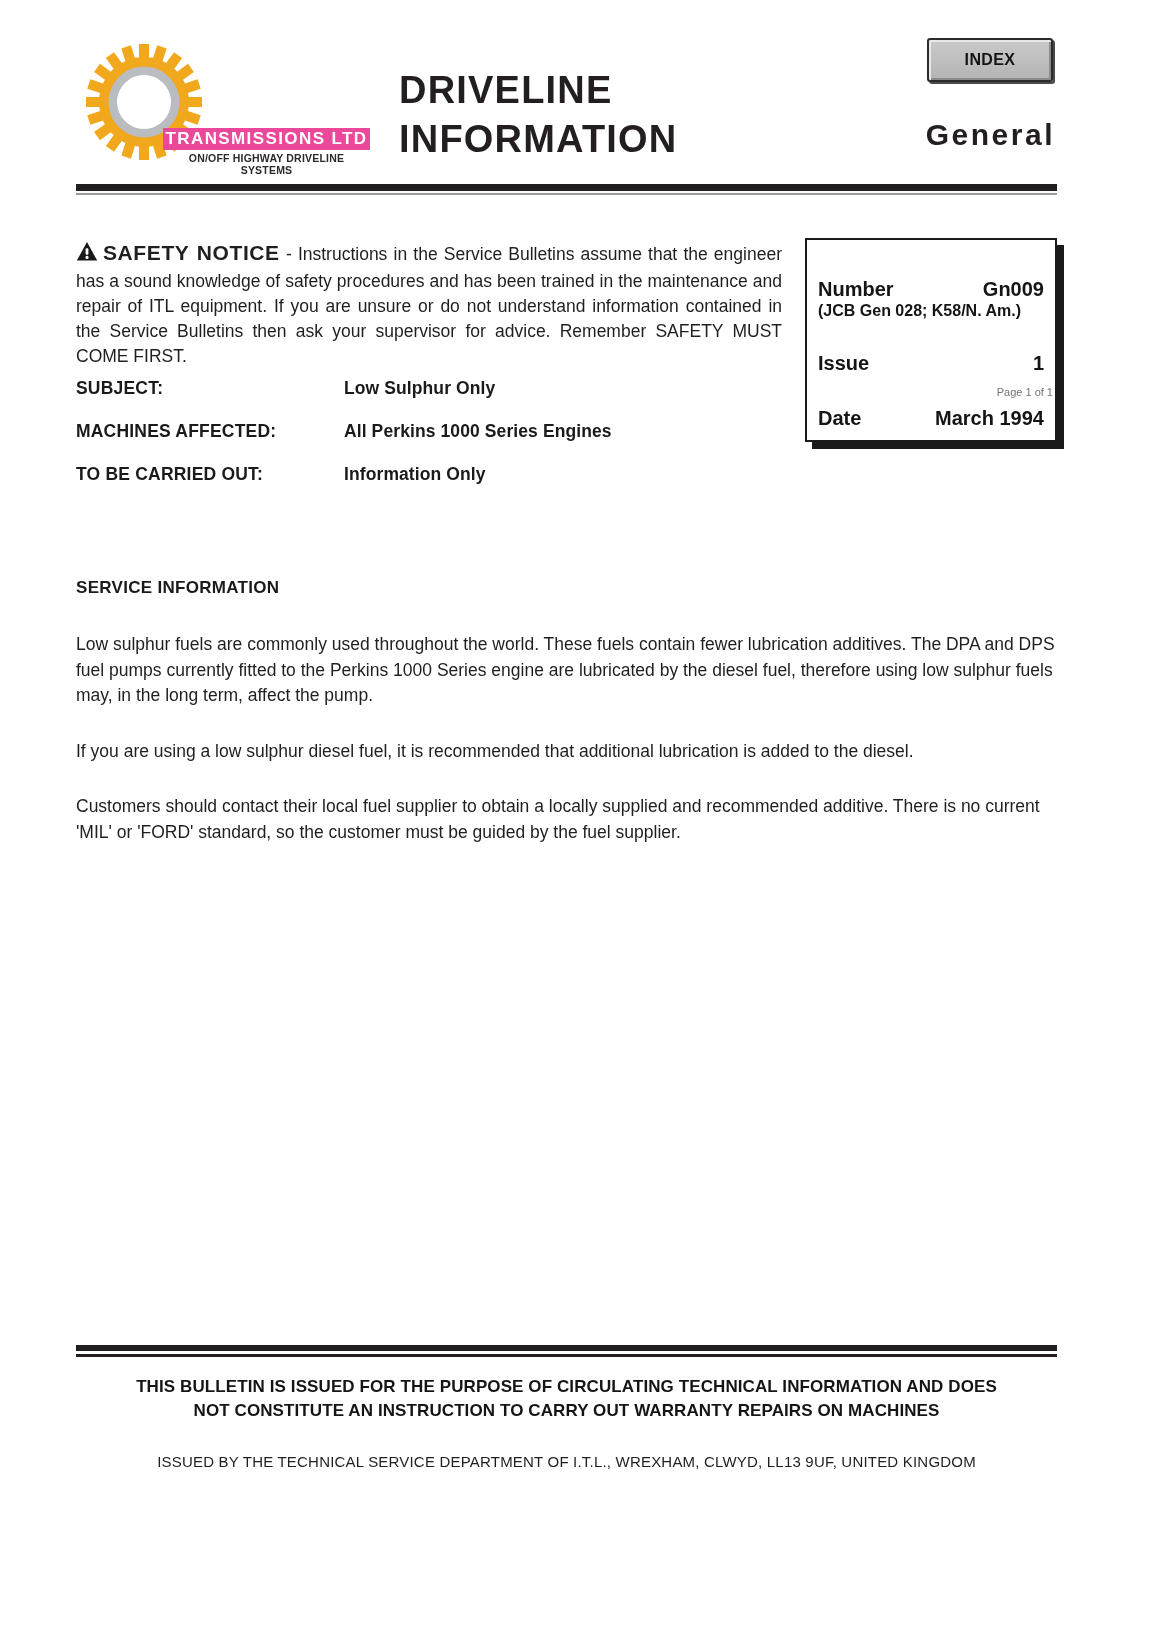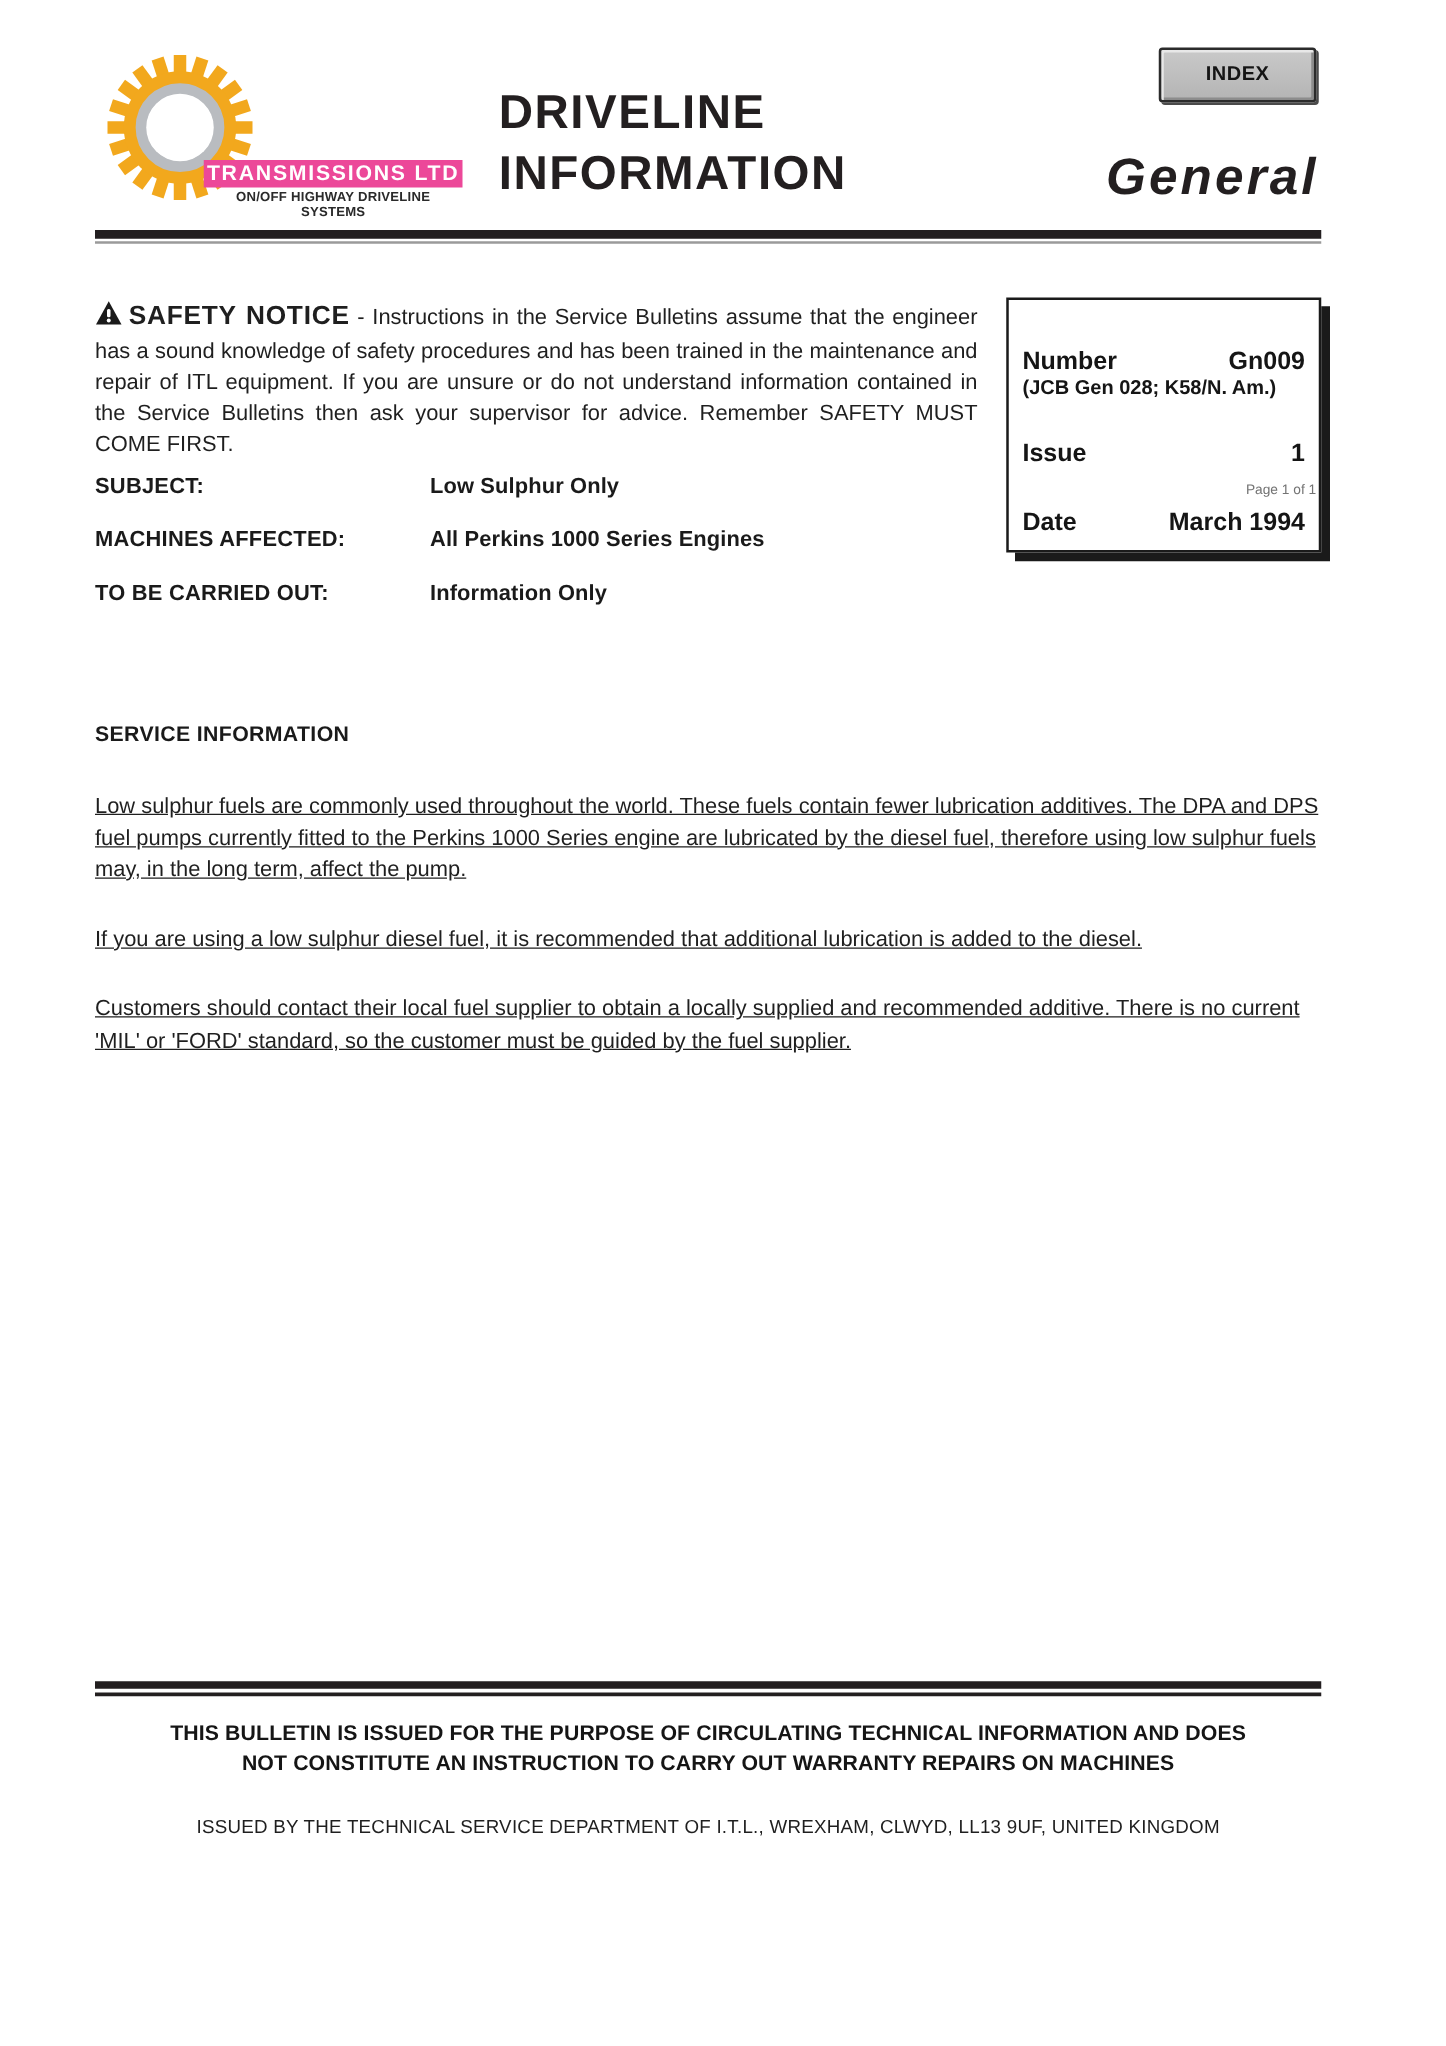--- a/index.html
+++ b/index.html
@@ -70,25 +70,24 @@
     font-size: 16px;
     font-weight: bold;
     color: #151515;
     letter-spacing: 0.4px;
   }
 
   .header-section {
     position: absolute;
     right: 2px;
     top: 80px;
-    font-size: 41px;
+    font-size: 30px;
     font-weight: bold;
     letter-spacing: 2.5px;
     color: #231f20;
-    font-style: italic;
   }
 
   .header-rule {
     position: absolute;
     left: 76px;
     top: 184px;
     width: 981px;
     height: 10px;
   }
   .header-rule .thick {
@@ -211,21 +210,20 @@
     letter-spacing: 0.3px;
     margin: 0 0 34px 0;
     color: #1a1a1a;
   }
   .body-para {
     font-size: 17.5px;
     line-height: 1.46;
     color: #1f1f1f;
     margin: 0 0 30px 0;
     text-align: left;
-    text-decoration: underline;
   }
   .body-para:last-child { margin-bottom: 12px; }
 
   
   .footer {
     position: absolute;
     left: 76px;
     top: 1345px;
     width: 981px;
   }

